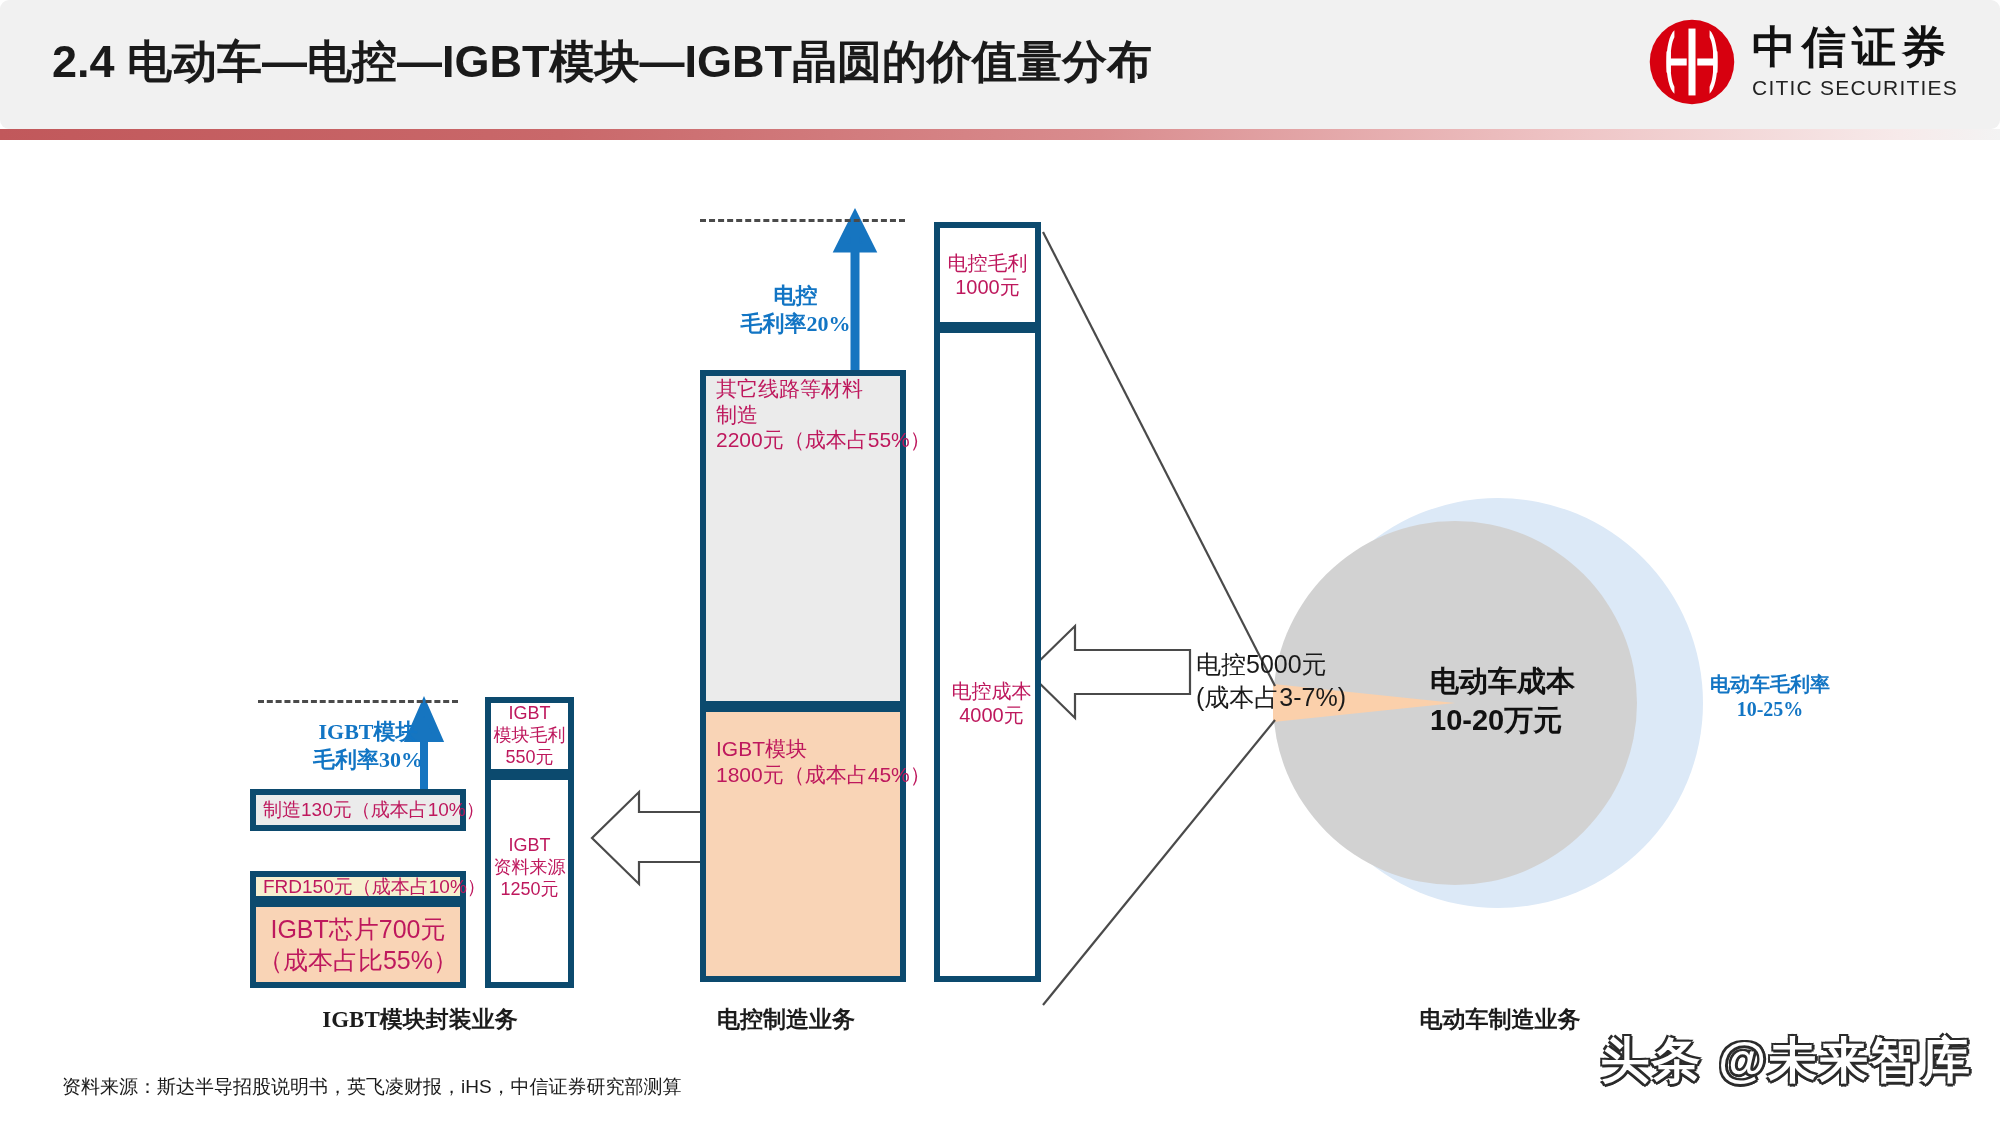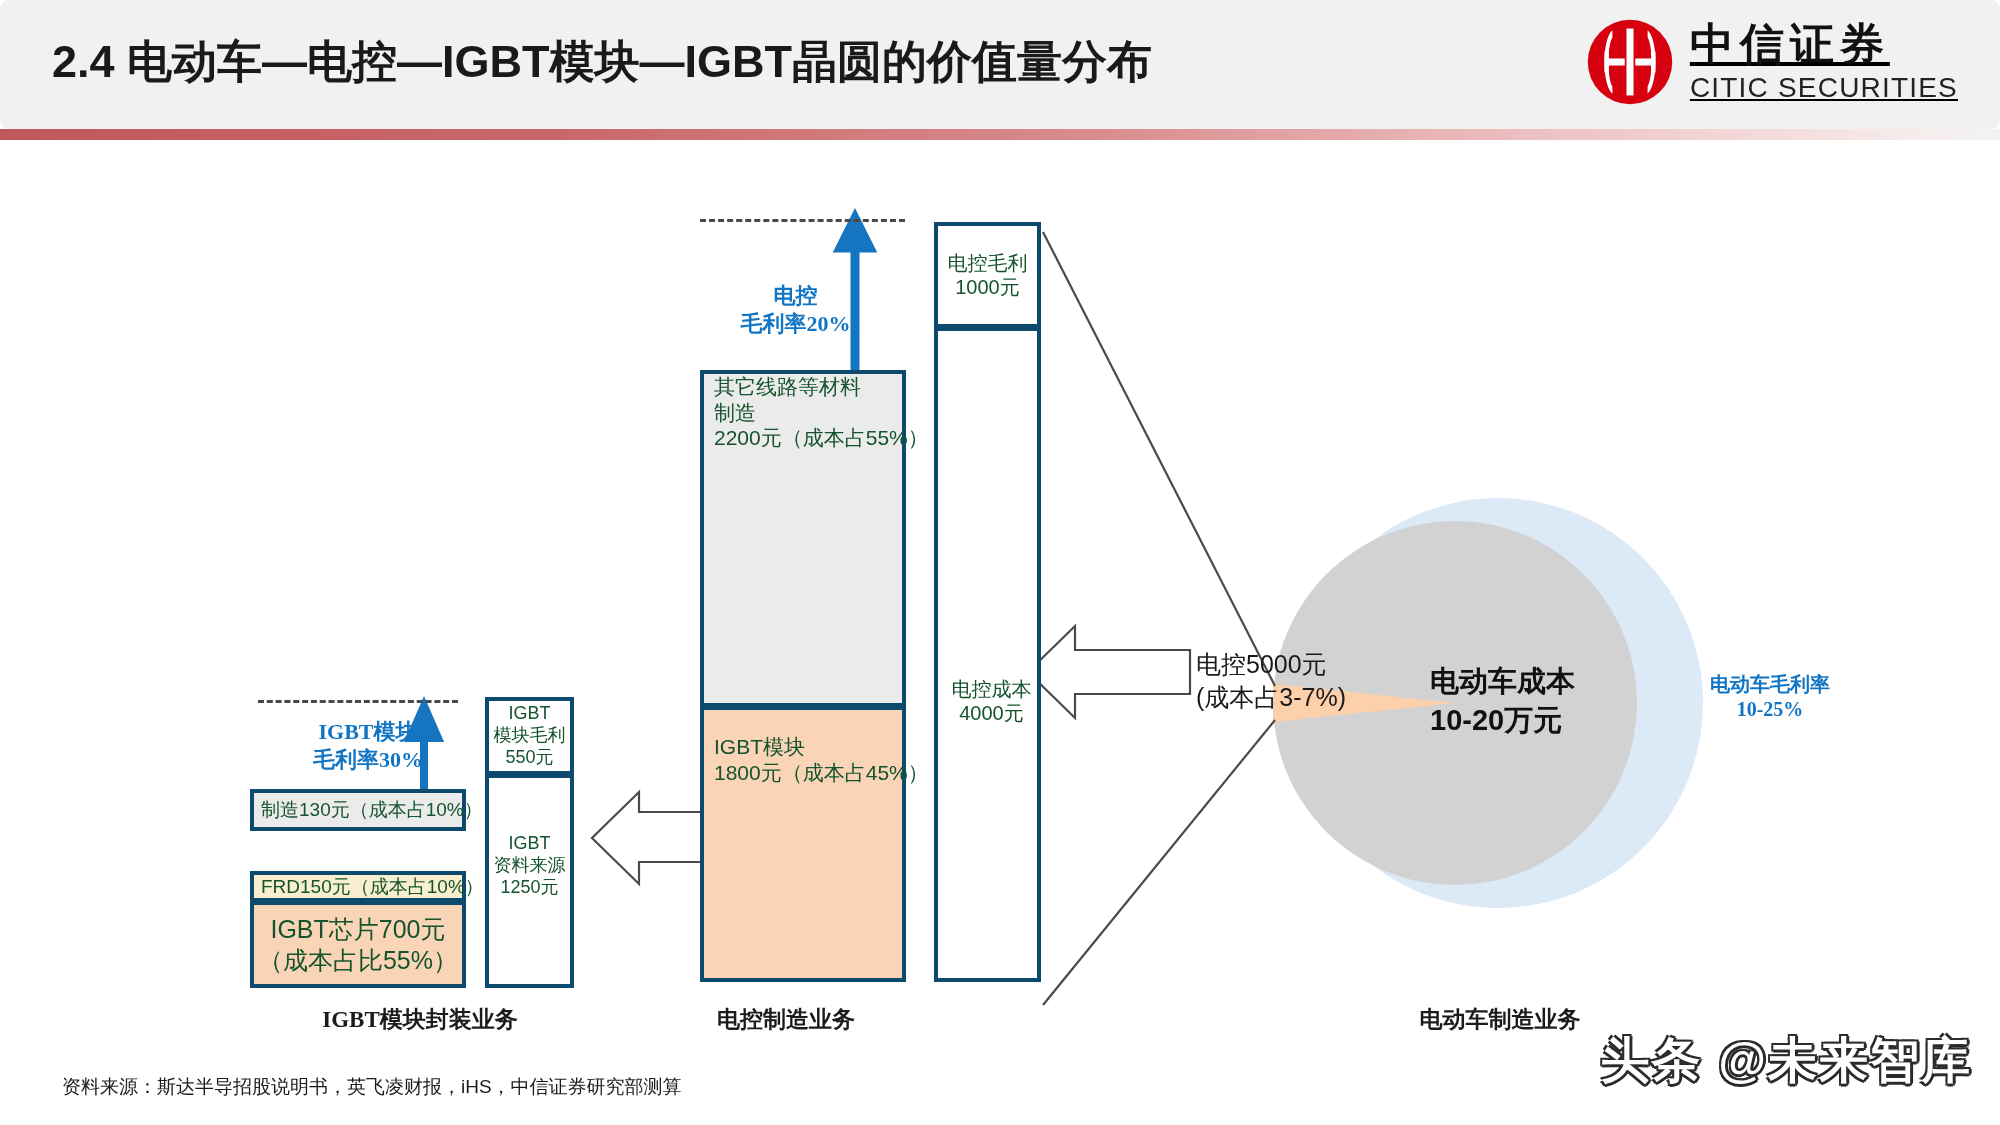--- a/index.html
+++ b/index.html
@@ -26,35 +26,35 @@
   }
   .header-rule{
     position:absolute;left:0;top:129px;width:2000px;height:11px;
     background:linear-gradient(to right,#c1585b 0%,#c9686a 28%,#d98c8e 55%,#eec3c4 78%,#f7eaea 95%,#f3f3f3 100%);
   }
   .logo{
     position:absolute;right:42px;top:18px;
     display:flex;align-items:center;gap:16px;
   }
   .logo-mark{width:88px;height:88px;flex:0 0 88px;}
-  .logo-txt{display:flex;flex-direction:column;line-height:1;text-decoration:underline;}
+  .logo-txt{display:flex;flex-direction:column;line-height:1;}
   .logo-cn{
     font-size:44px;font-weight:bold;color:#111;letter-spacing:6px;
     font-family:"Liberation Serif","DejaVu Serif",serif;
   }
   .logo-en{
-    font-size:28px;color:#222;letter-spacing:1.2px;margin-top:7px;
+    font-size:21px;color:#222;letter-spacing:1.2px;margin-top:7px;
     font-family:"Liberation Sans","DejaVu Sans",sans-serif;
   }
   .seg{
     position:absolute;box-sizing:border-box;
-    border:4px solid #0c4a6e;
+    border:6px solid #0c4a6e;
     display:flex;align-items:center;
     font-family:"Liberation Sans","DejaVu Sans",sans-serif;
-    color:#14532d;
+    color:#be185d;
   }
   .seg .lbl{padding-left:7px;line-height:1.22;white-space:nowrap;}
   .seg.center{justify-content:center;text-align:center;}
   .seg.center .lbl{padding-left:0;}
 
   .dash{
     position:absolute;height:0;border-top:3px dashed #4a4a4a;
   }
   .catlabel{
     position:absolute;text-align:center;

